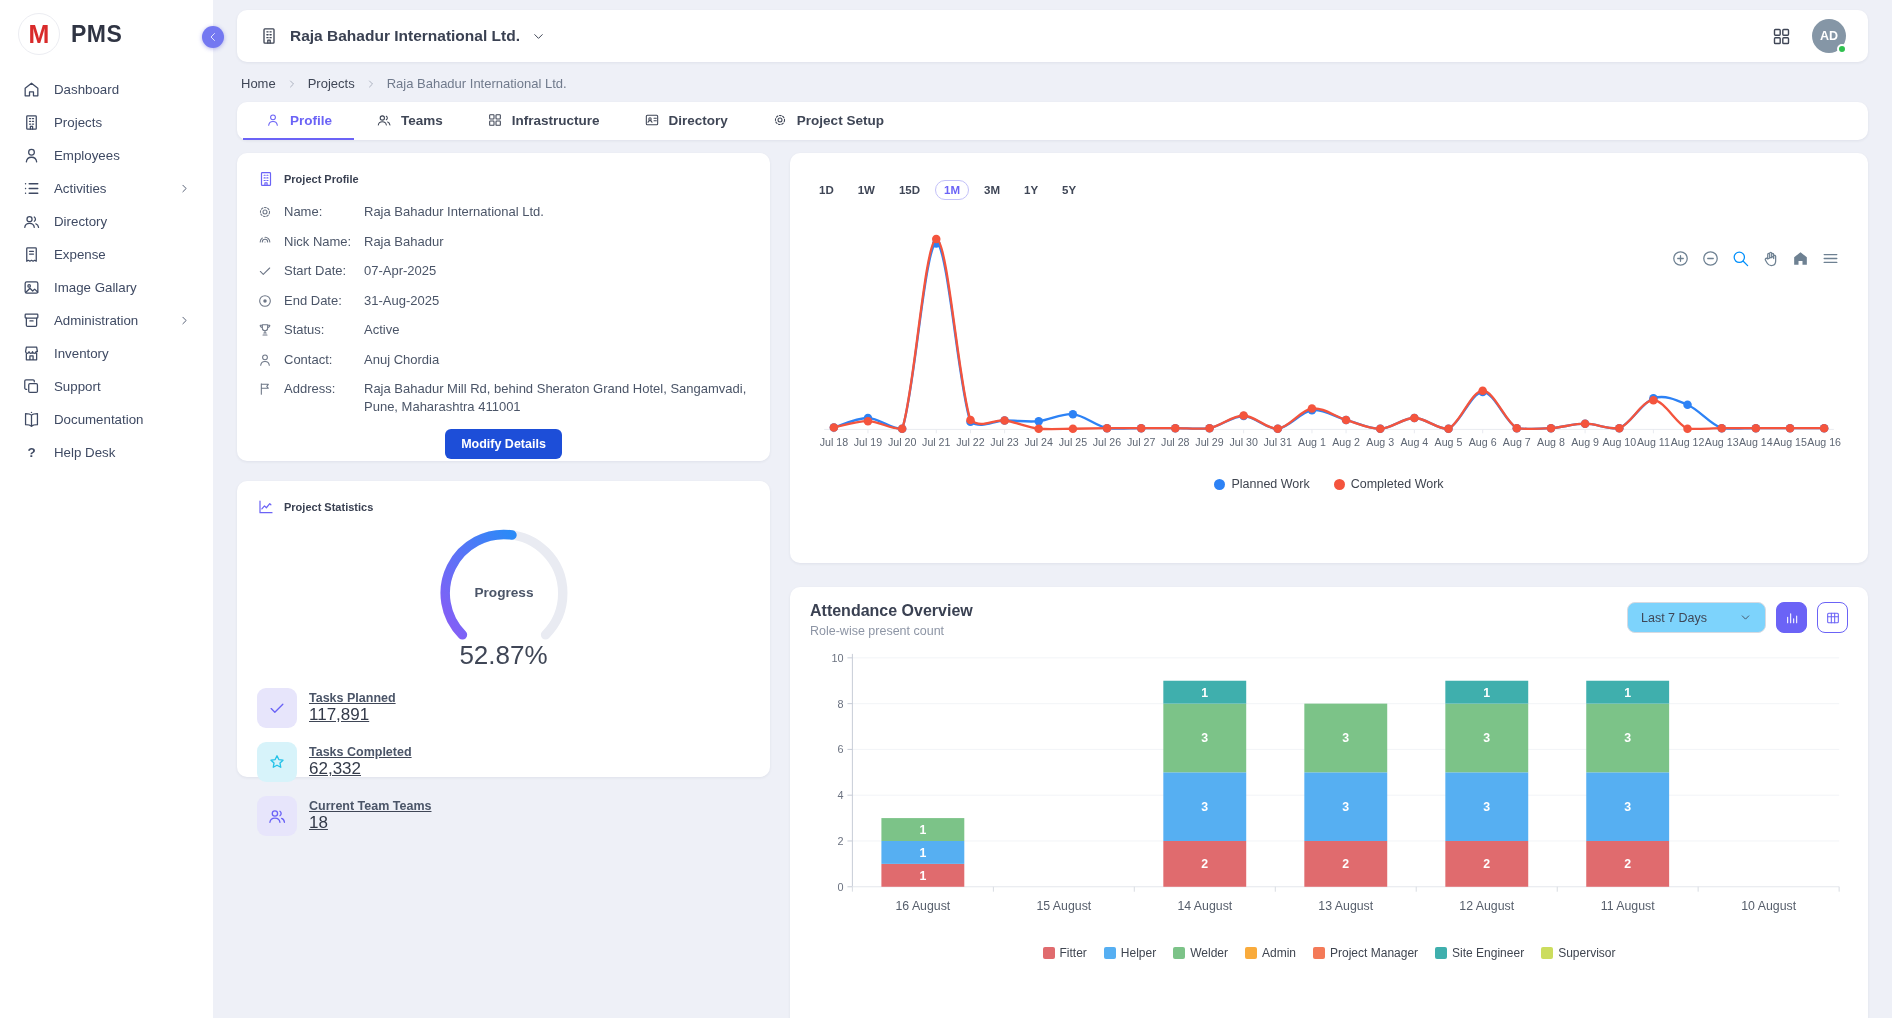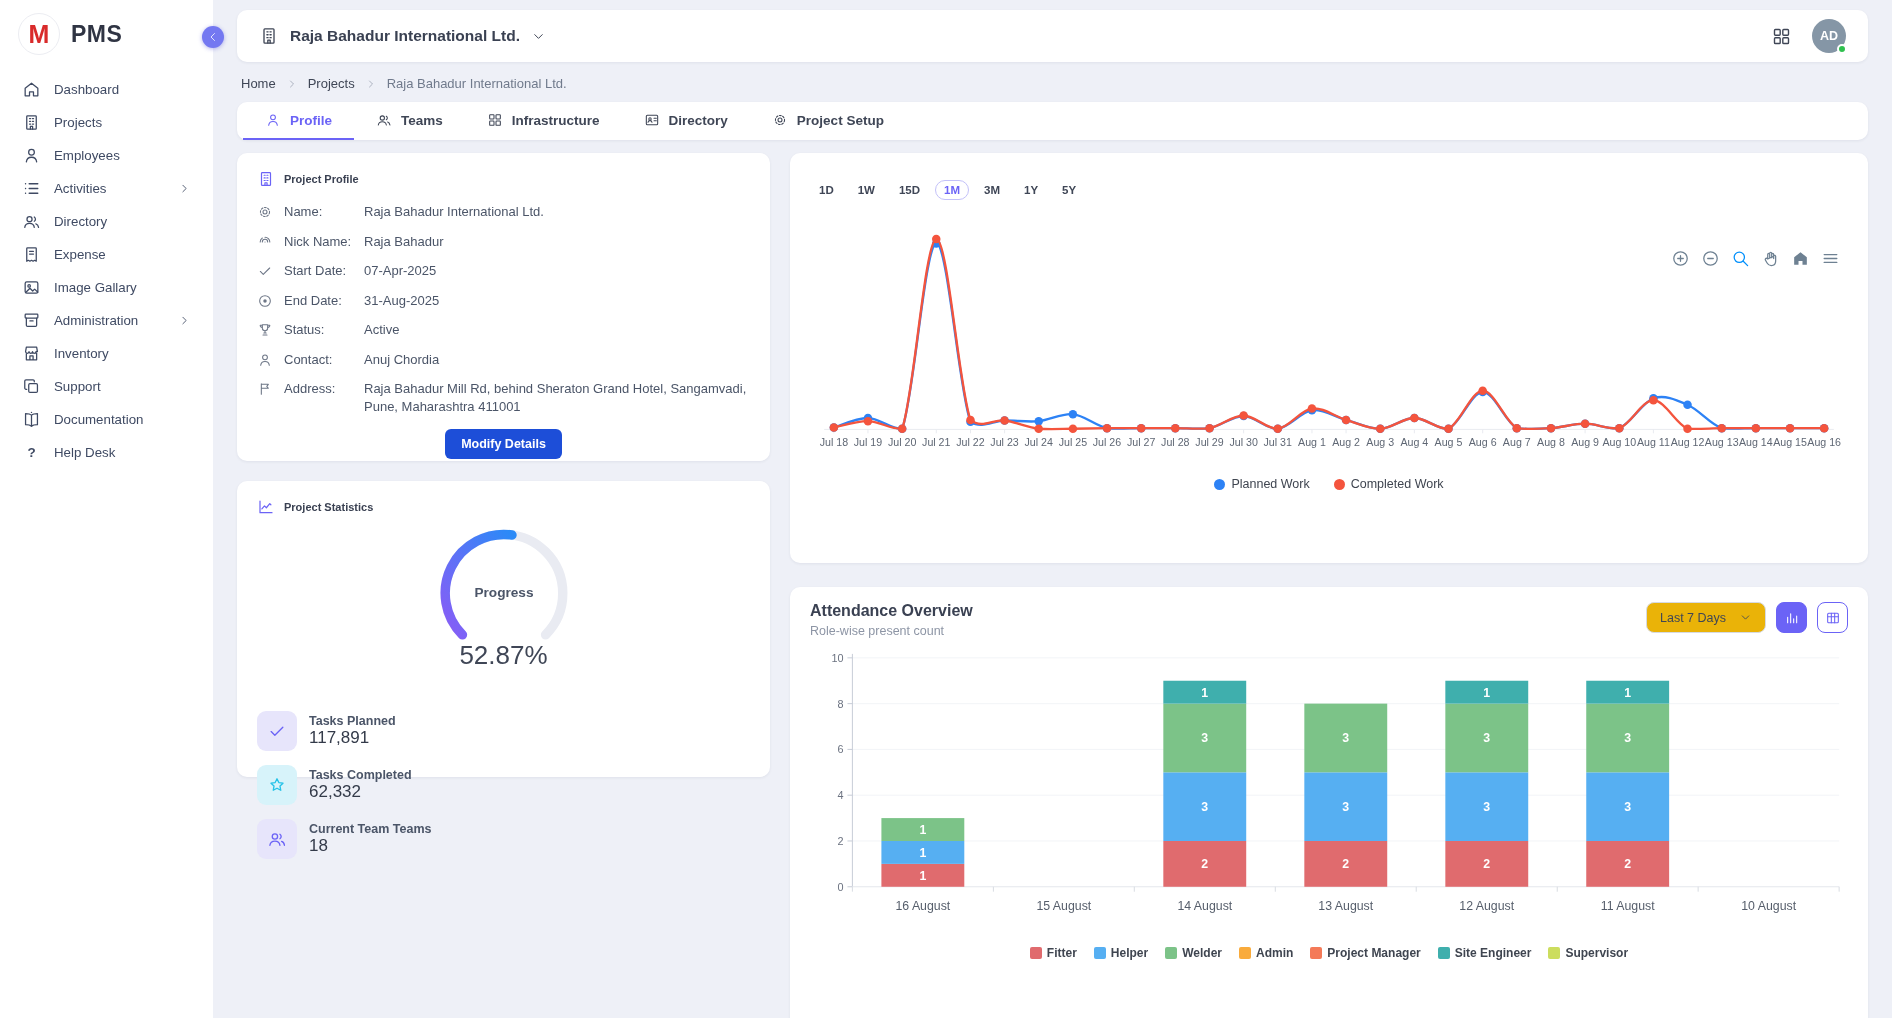--- a/index.html
+++ b/index.html
@@ -61,21 +61,21 @@
   .f-label{width:80px;flex:none;}
   .f-value{flex:1;}
   .btn-row{text-align:center;margin-top:14px;}
   .modify-btn{background:#1d4ed8;color:#fff;border:none;border-radius:6px;padding:8px 16px;font-size:12.5px;font-weight:700;cursor:pointer;font-family:inherit;}
   
   .stats-card{height:296px;padding:17px 20px;}
   .gauge-wrap{text-align:center;margin-top:8px;}
   .gauge-wrap svg{width:150px;height:128px;margin:0 auto;}
   .gauge-label{font-size:13px;font-weight:700;fill:#4b5568;}
   .gauge-value{font-size:26px;color:#3f4656;margin-top:-12px;}
-  .stat-list{margin-top:40px;display:flex;flex-direction:column;gap:14px;}
+  .stat-list{margin-top:17px;display:flex;flex-direction:column;gap:14px;text-decoration:underline;}
   .stat{display:flex;align-items:center;gap:12px;}
   .stat-ic{width:40px;height:40px;border-radius:9px;display:flex;align-items:center;justify-content:center;flex:none;}
   .stat-ic svg{width:20px;height:20px;}
   .stat-txt b{display:block;font-size:12.5px;color:#4b5568;font-weight:700;}
   .stat-txt i{font-style:normal;font-size:17px;color:#333a49;}
   
   .progress-card{height:410px;padding:15px 20px;position:relative;}
   .card-title-lg{font-size:16px;font-weight:700;color:#3a4152;}
   .card-sub{font-size:12.5px;color:#8d95a5;margin-top:4px;}
   .range-row{display:flex;gap:6px;margin-top:12px;align-items:center;}
@@ -87,31 +87,31 @@
   .tool-active{color:#008ffb;}
   .line-chart{width:100%;height:250px;margin-top:24px;}
   .lx{font-size:11px;fill:#5f6774;}
   .line-legend{display:flex;justify-content:center;gap:24px;font-size:12.5px;color:#3f4550;margin-top:3px;}
   .lg-item{display:inline-flex;align-items:center;cursor:pointer;}
   .lg-item i{width:11px;height:11px;border-radius:50%;display:inline-block;margin-right:6px;}
   
   .attendance-card{margin-top:24px;height:535px;padding:15px 20px;}
   .att-head{display:flex;justify-content:space-between;align-items:flex-start;}
   .att-controls{display:flex;gap:10px;align-items:center;}
-  .dropdown{border:1px solid #d6dae2;border-radius:8px;height:31px;display:flex;align-items:center;gap:13px;padding:0 13px;font-size:12.5px;color:#3f4656;cursor:pointer;background:#eab308;}
+  .dropdown{border:1px solid #d6dae2;border-radius:8px;height:31px;display:flex;align-items:center;gap:32px;padding:0 13px;font-size:12.5px;color:#3f4656;cursor:pointer;background:#7dd3fc;}
   .dropdown .ic svg{width:13px;height:13px;}
   .viewbtn{width:31px;height:31px;border-radius:8px;border:1px solid #6b63f6;background:#fff;color:#6b63f6;display:flex;align-items:center;justify-content:center;cursor:pointer;}
   .viewbtn svg{width:16px;height:16px;}
   .viewbtn.active{background:#6b63f6;color:#fff;}
   .bar-chart{width:100%;height:298px;margin-top:8px;}
   .by{font-size:11px;fill:#6b7280;}
   .bx{font-size:12.5px;fill:#565e6b;}
   .bv{font-size:12.5px;font-weight:700;fill:#ffffff;}
   .bar-legend{display:flex;justify-content:center;gap:17px;font-size:12px;color:#3f4550;margin-top:2px;}
-  .bg-item{display:inline-flex;align-items:center;cursor:pointer;font-weight:bold;}
+  .bg-item{display:inline-flex;align-items:center;cursor:pointer;}
   .bg-item i{width:12px;height:12px;border-radius:2px;display:inline-block;margin-right:5px;}
   
   .footer{margin-top:9px;text-align:right;padding-right:232px;font-size:12.5px;color:#8d95a5;}
   .footer a{color:#6b63f6;text-decoration:none;cursor:pointer;}
 </style>
 </head>
 <body>
 
 <aside class="sidebar">
   <div class="logo">

